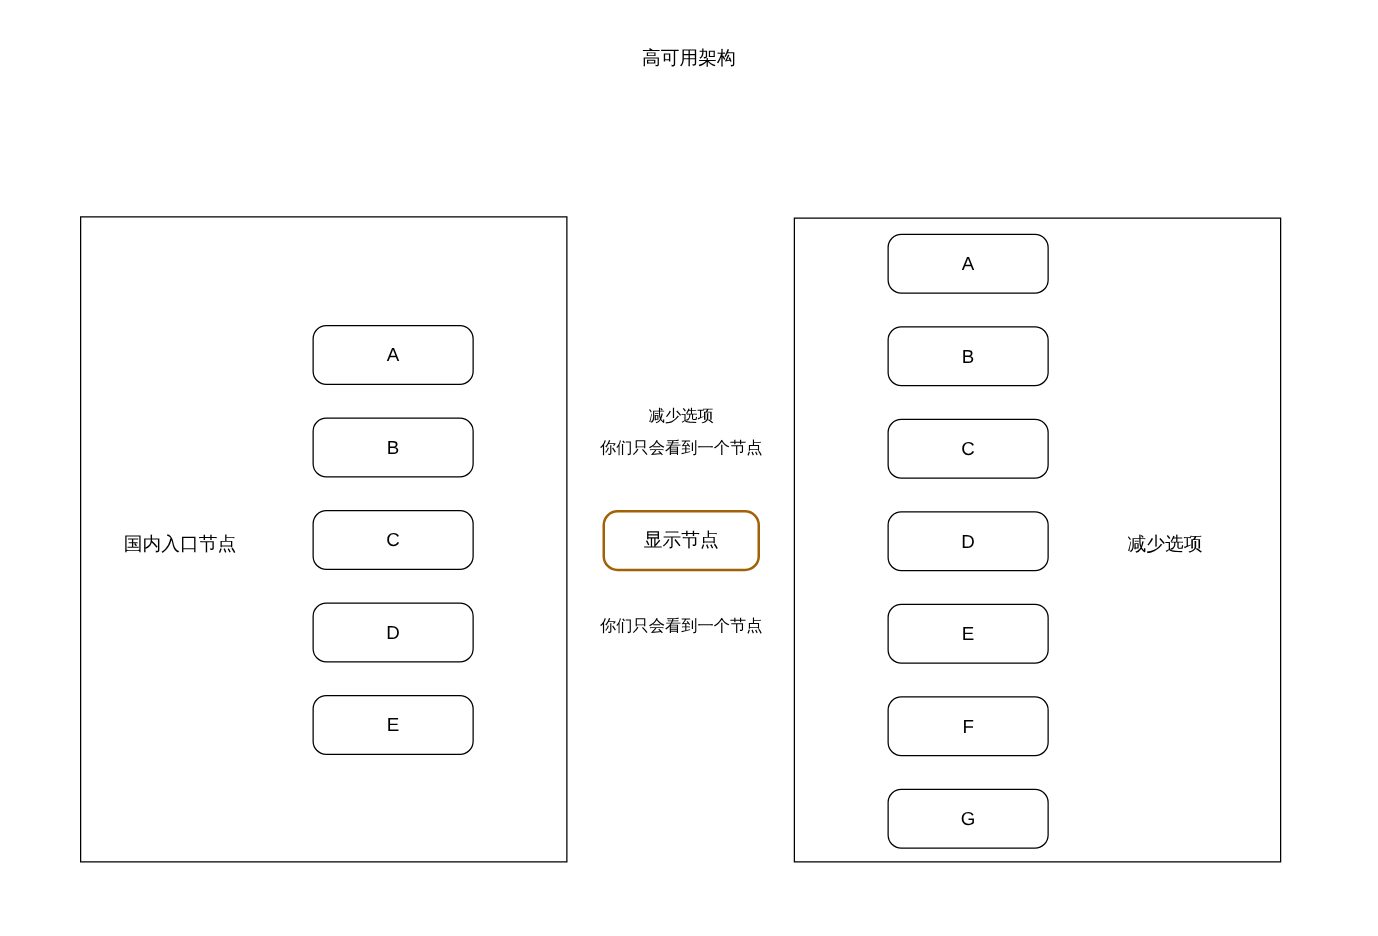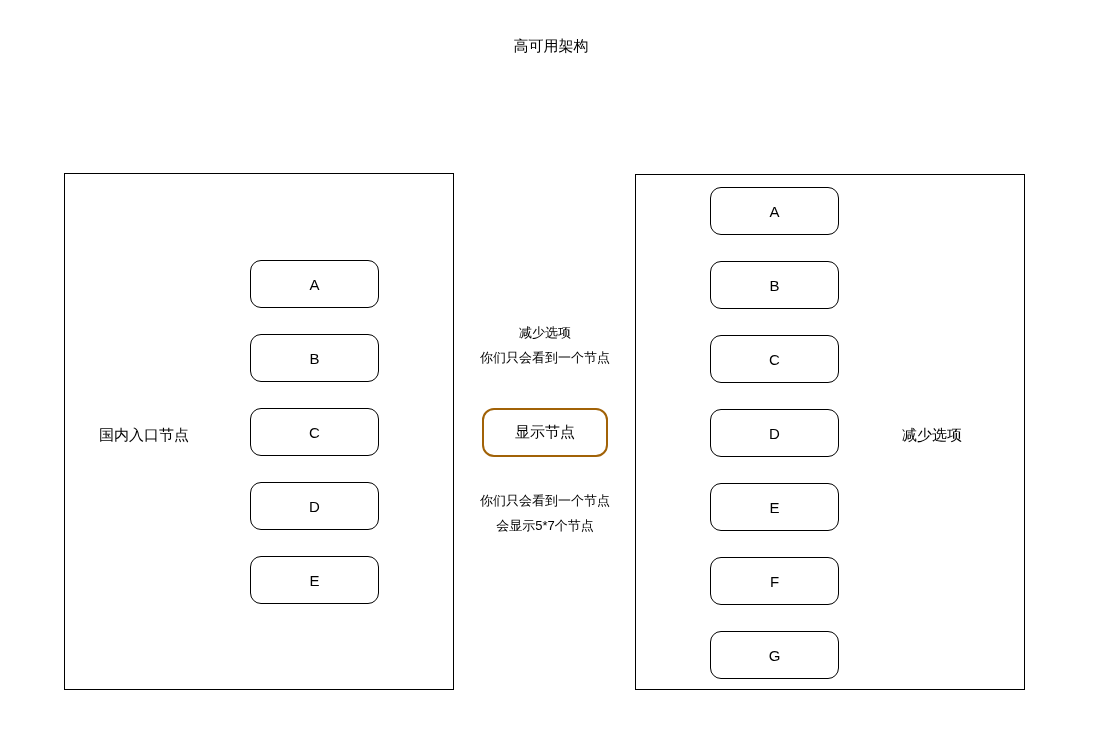--- a/index.html
+++ b/index.html
@@ -106,21 +106,20 @@
 
   <div class="mid-note mid-note-top">
     <div>减少选项</div>
     <div>你们只会看到一个节点</div>
   </div>
 
   <div class="display-box">显示节点</div>
 
   <div class="mid-note mid-note-bottom">
     <div>你们只会看到一个节点</div>
-    <div>会显示5*7个节点</div>
   </div>
 
   <div class="container right-container">
     <div class="node n0">A</div>
     <div class="node n1">B</div>
     <div class="node n2">C</div>
     <div class="node n3">D</div>
     <div class="node n4">E</div>
     <div class="node n5">F</div>
     <div class="node n6">G</div>

